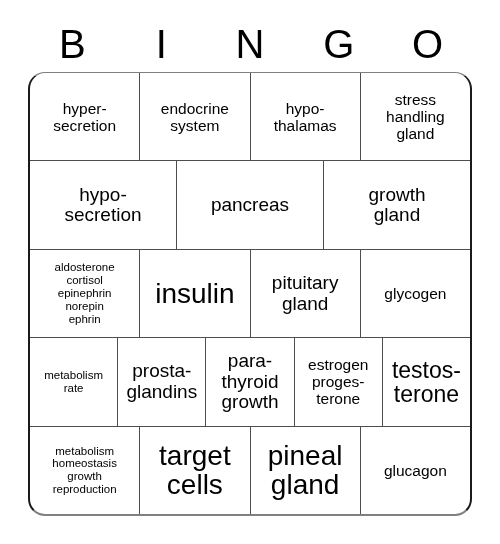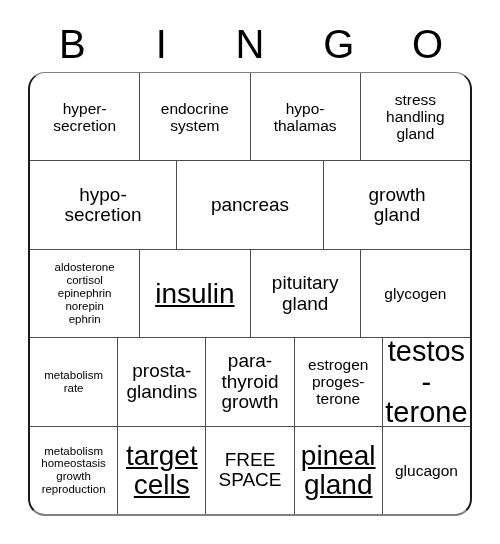--- a/index.html
+++ b/index.html
@@ -86,22 +86,22 @@
     width: 100%;
     line-height: 1.07;
     white-space: pre-line;
     word-break: break-word;
     font-family: "Liberation Sans", sans-serif;
   }
   
   .sz-xs  { font-size: 11.5px; line-height: 1.12; text-align: center; }
   .sz-sm  { font-size: 15.5px; line-height: 1.10; }
   .sz-md  { font-size: 19px;   line-height: 1.08; }
-  .sz-lg  { font-size: 29px;   line-height: 1.06; }
-  .sz-xl  { font-size: 28px;   line-height: 1.04; text-decoration: underline; }
+  .sz-lg  { font-size: 23px;   line-height: 1.06; }
+  .sz-xl  { font-size: 28px;   line-height: 1.04; }
 </style>
 </head>
 <body>
 
 <div class="card">
 
   <div class="header">
     <span class="header-letter">B</span>
     <span class="header-letter">I</span>
     <span class="header-letter">N</span>
@@ -195,24 +195,20 @@
           <span class="cell-text sz-xs">metabolism
 homeostasis
 growth
 reproduction</span>
         </div>
       <div class="cell">
           <span class="cell-text sz-xl">target
 cells</span>
         </div>
       <div class="cell">
-          <span class="cell-text sz-md">FREE
-SPACE</span>
-        </div>
-      <div class="cell">
           <span class="cell-text sz-xl">pineal
 gland</span>
         </div>
       <div class="cell">
           <span class="cell-text sz-sm">glucagon</span>
         </div>
     </div>
 
   </div>
 </div>

